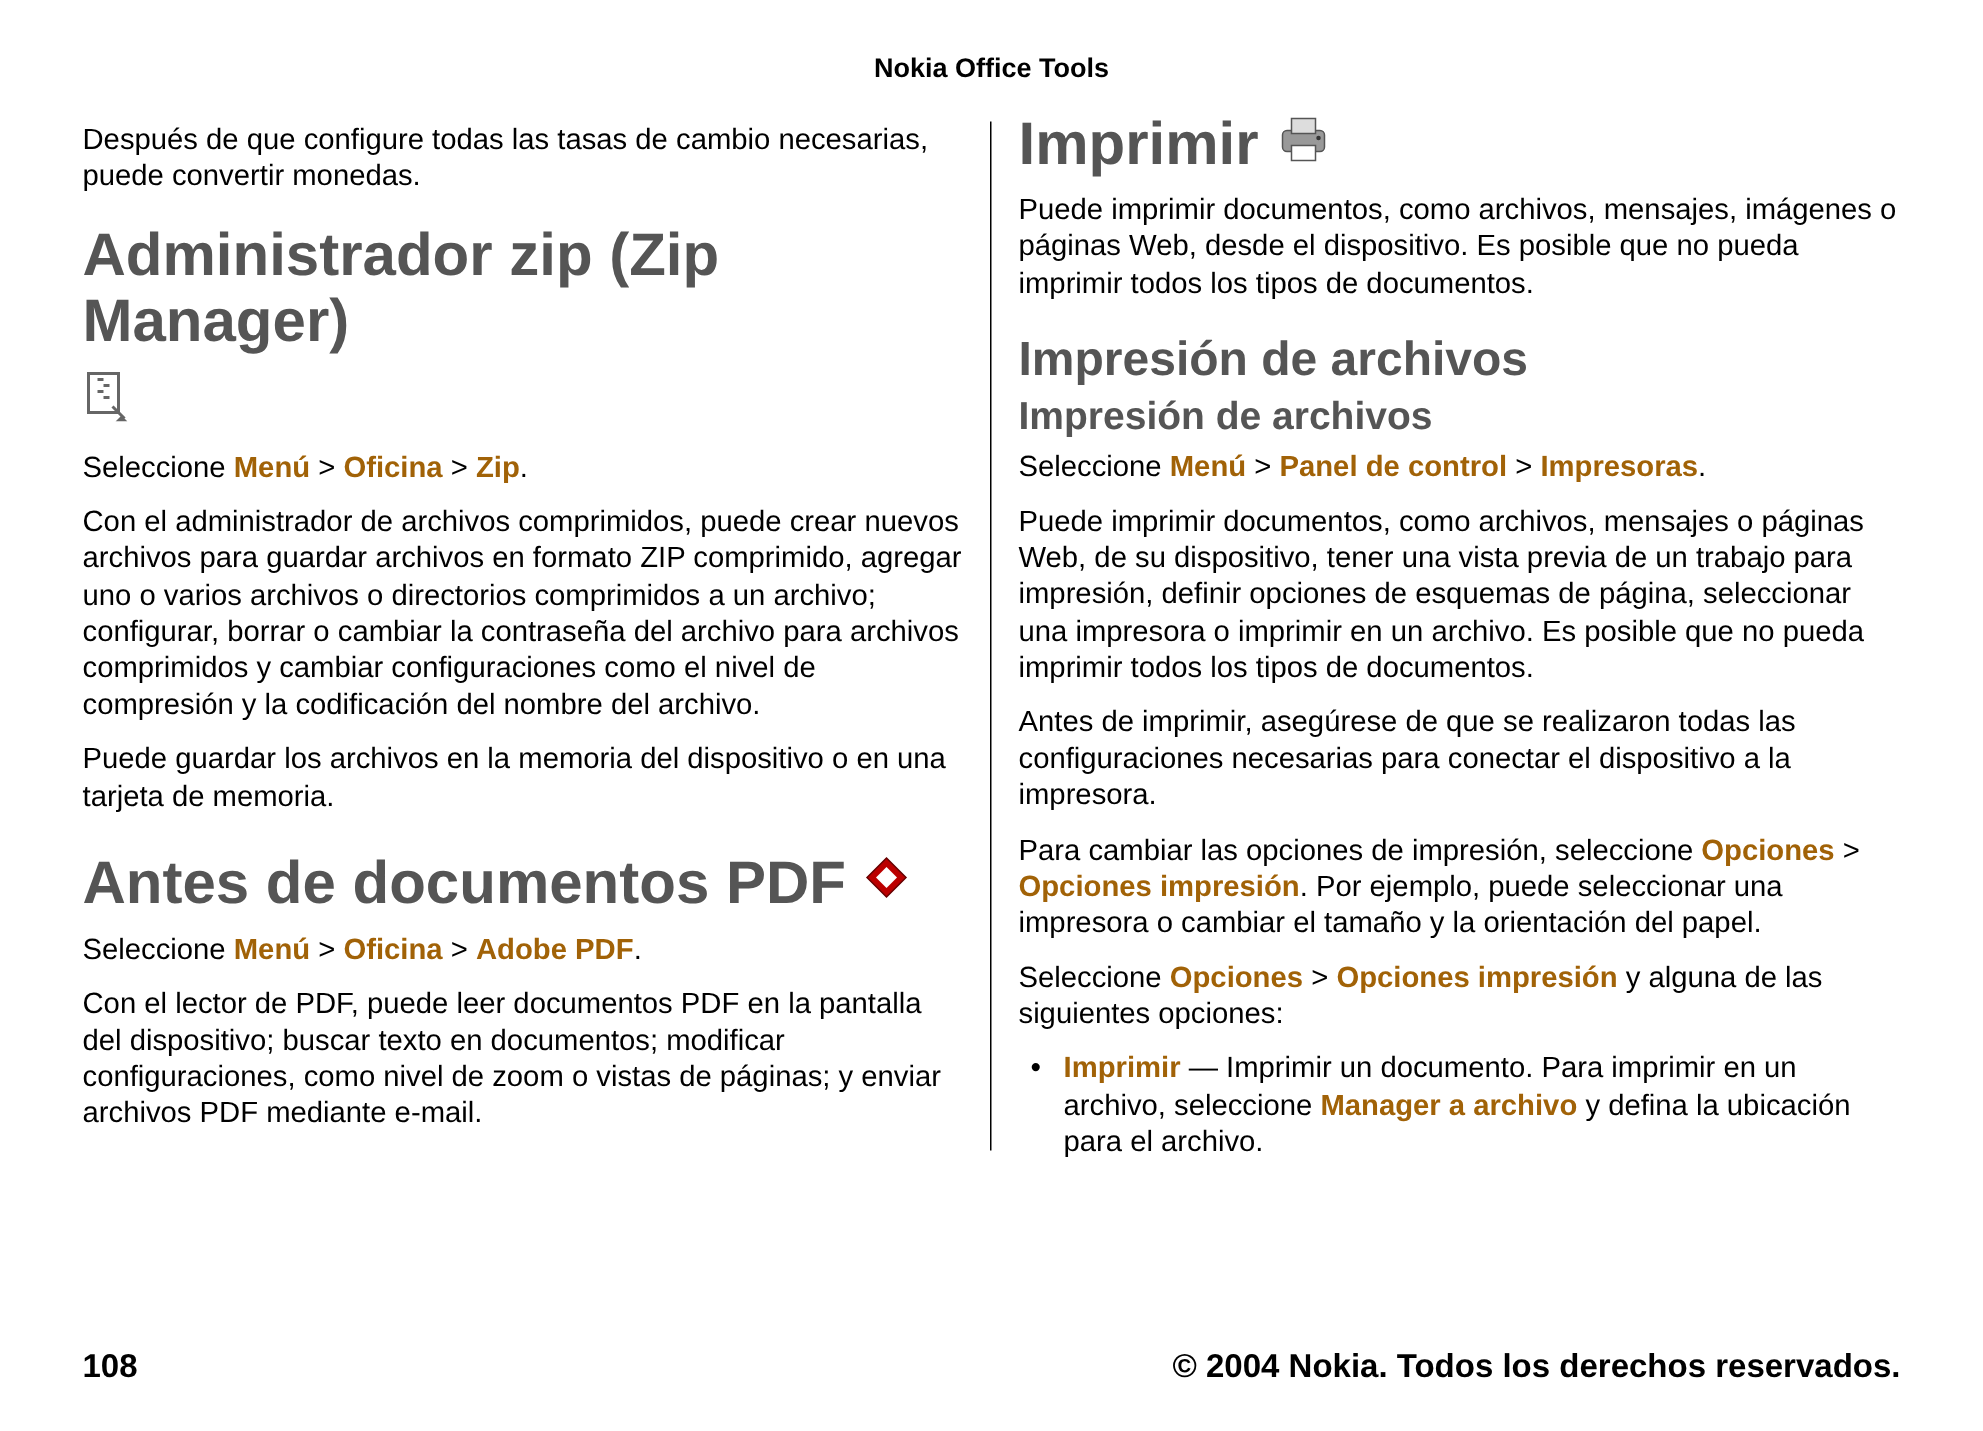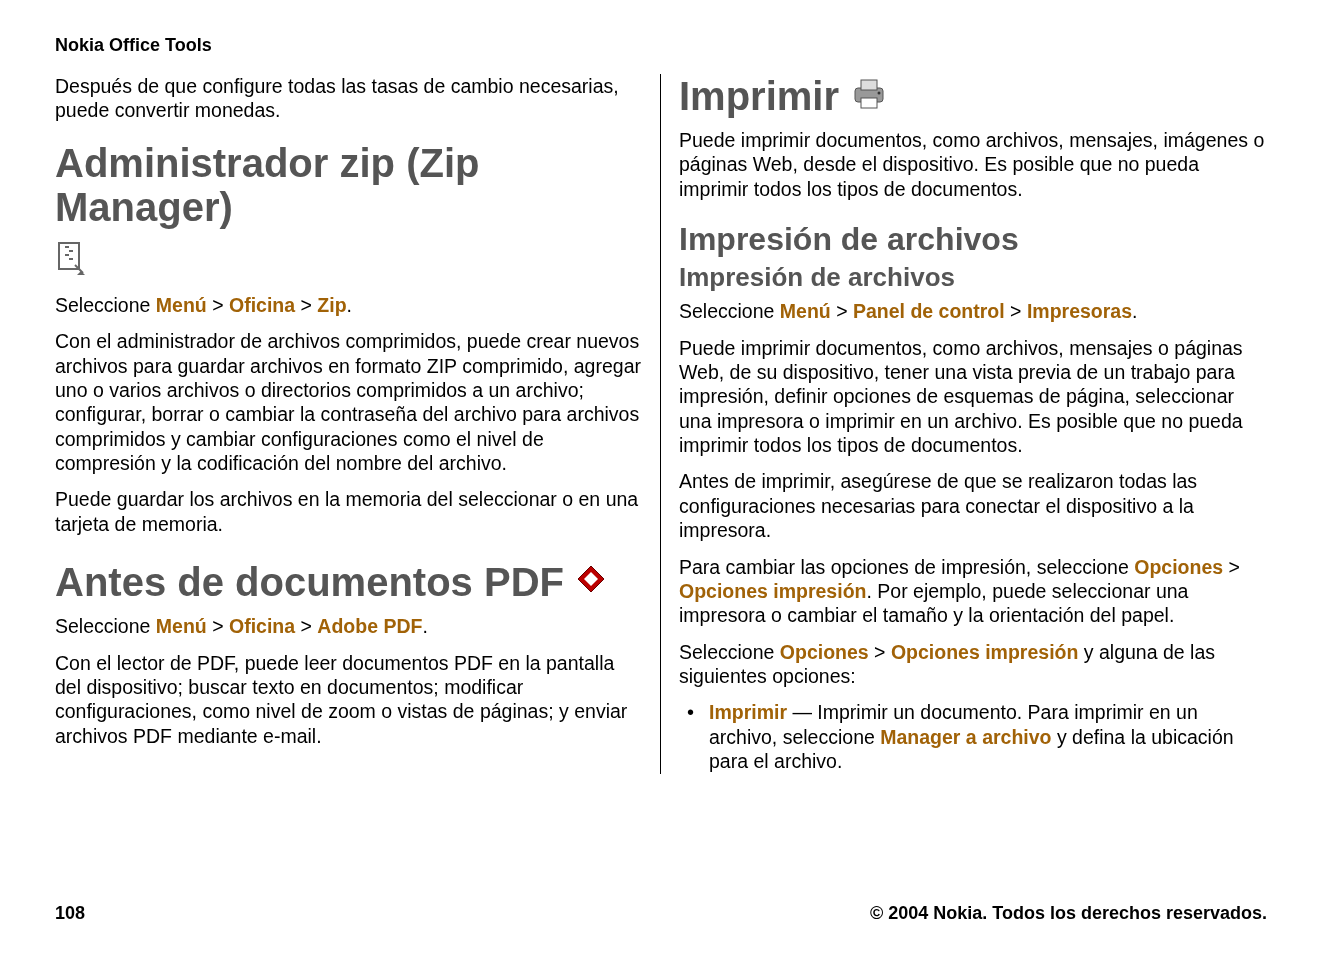--- a/index.html
+++ b/index.html
@@ -9,24 +9,26 @@
     height: 954px;
     padding: 35px 55px 30px 55px;
     color: #000;
     background: #fff;
     position: relative;
   }
   .header {
     font-weight: bold;
     font-size: 18px;
     margin-bottom: 18px;
+    text-align: center;
   }
   .columns {
     display: flex;
     gap: 0;
+    align-items: center;
   }
   .col {
     width: 50%;
     padding: 0 18px;
   }
   .col.left { padding-left: 0; border-right: 1.5px solid #000; }
   .col.right { padding-right: 0; }
   .para {
     font-size: 19.5px;
     line-height: 1.25;
@@ -81,21 +83,21 @@
     top: 0;
     font-size: 20px;
   }
   .footer {
     position: absolute;
     bottom: 30px;
     left: 55px;
     right: 55px;
     display: flex;
     justify-content: space-between;
-    font-size: 18px;
+    font-size: 22px;
     font-weight: bold;
   }
   .icon-zip, .icon-pdf, .icon-print { flex-shrink: 0; }
 </style>
 </head>
 <body>
 
 <div class="header">Nokia Office Tools</div>
 
 <div class="columns">
@@ -112,21 +114,21 @@
           <polygon points="26,30 30,34 22,34" fill="#666"></polygon>
         </svg>
       </span>
     </h1>
 
     <p class="para">
       <span>Seleccione </span><span class="link">Menú</span><span class="sep"> &gt; </span><span class="link">Oficina</span><span class="sep"> &gt; </span><span class="link">Zip</span>.
     </p>
 
     <p class="para">Con el administrador de archivos comprimidos, puede crear nuevos archivos para guardar archivos en formato ZIP comprimido, agregar uno o varios archivos o directorios comprimidos a un archivo; configurar, borrar o cambiar la contraseña del archivo para archivos comprimidos y cambiar configuraciones como el nivel de compresión y la codificación del nombre del archivo.</p>
-    <p class="para">Puede guardar los archivos en la memoria del seleccionar o en una tarjeta de memoria.</p>
+    <p class="para">Puede guardar los archivos en la memoria del dispositivo o en una tarjeta de memoria.</p>
 
     <h1 class="big">
       <span>Antes de documentos PDF</span>
       <span class="icon icon-pdf">
         <svg width="34" height="34" viewBox="0 0 34 34">
           <polygon points="4,17 17,4 30,17 17,30" fill="#b00" stroke="#600" stroke-width="1"></polygon>
           <polygon points="10,17 17,10 24,17 17,24" fill="#fff"></polygon>
         </svg>
       </span>
     </h1>

